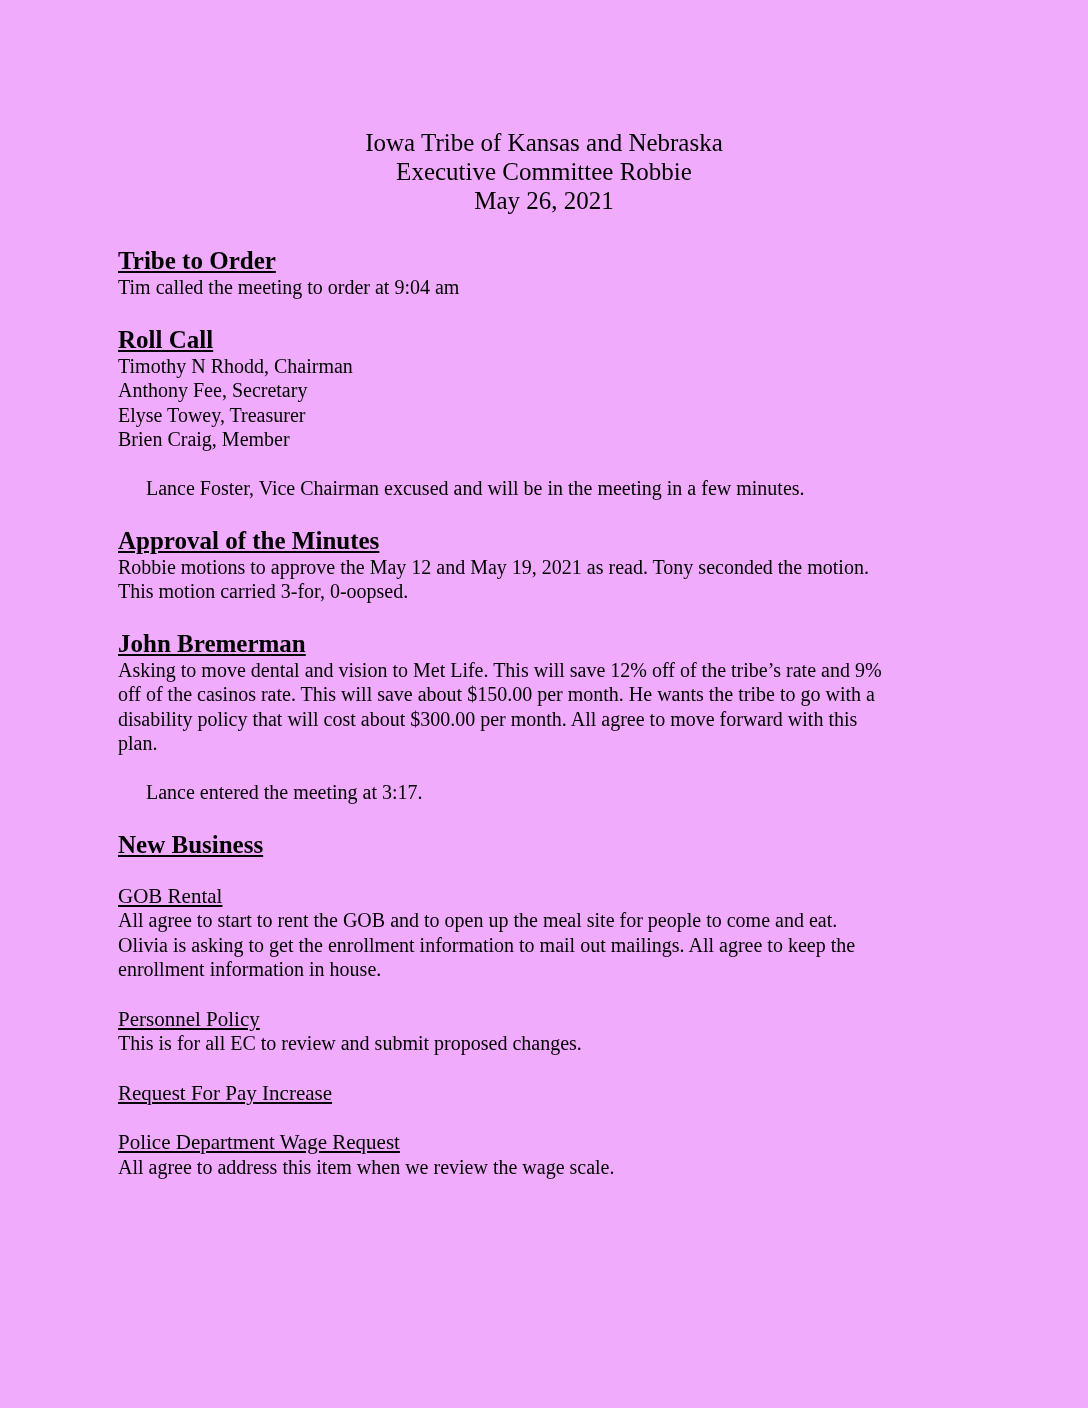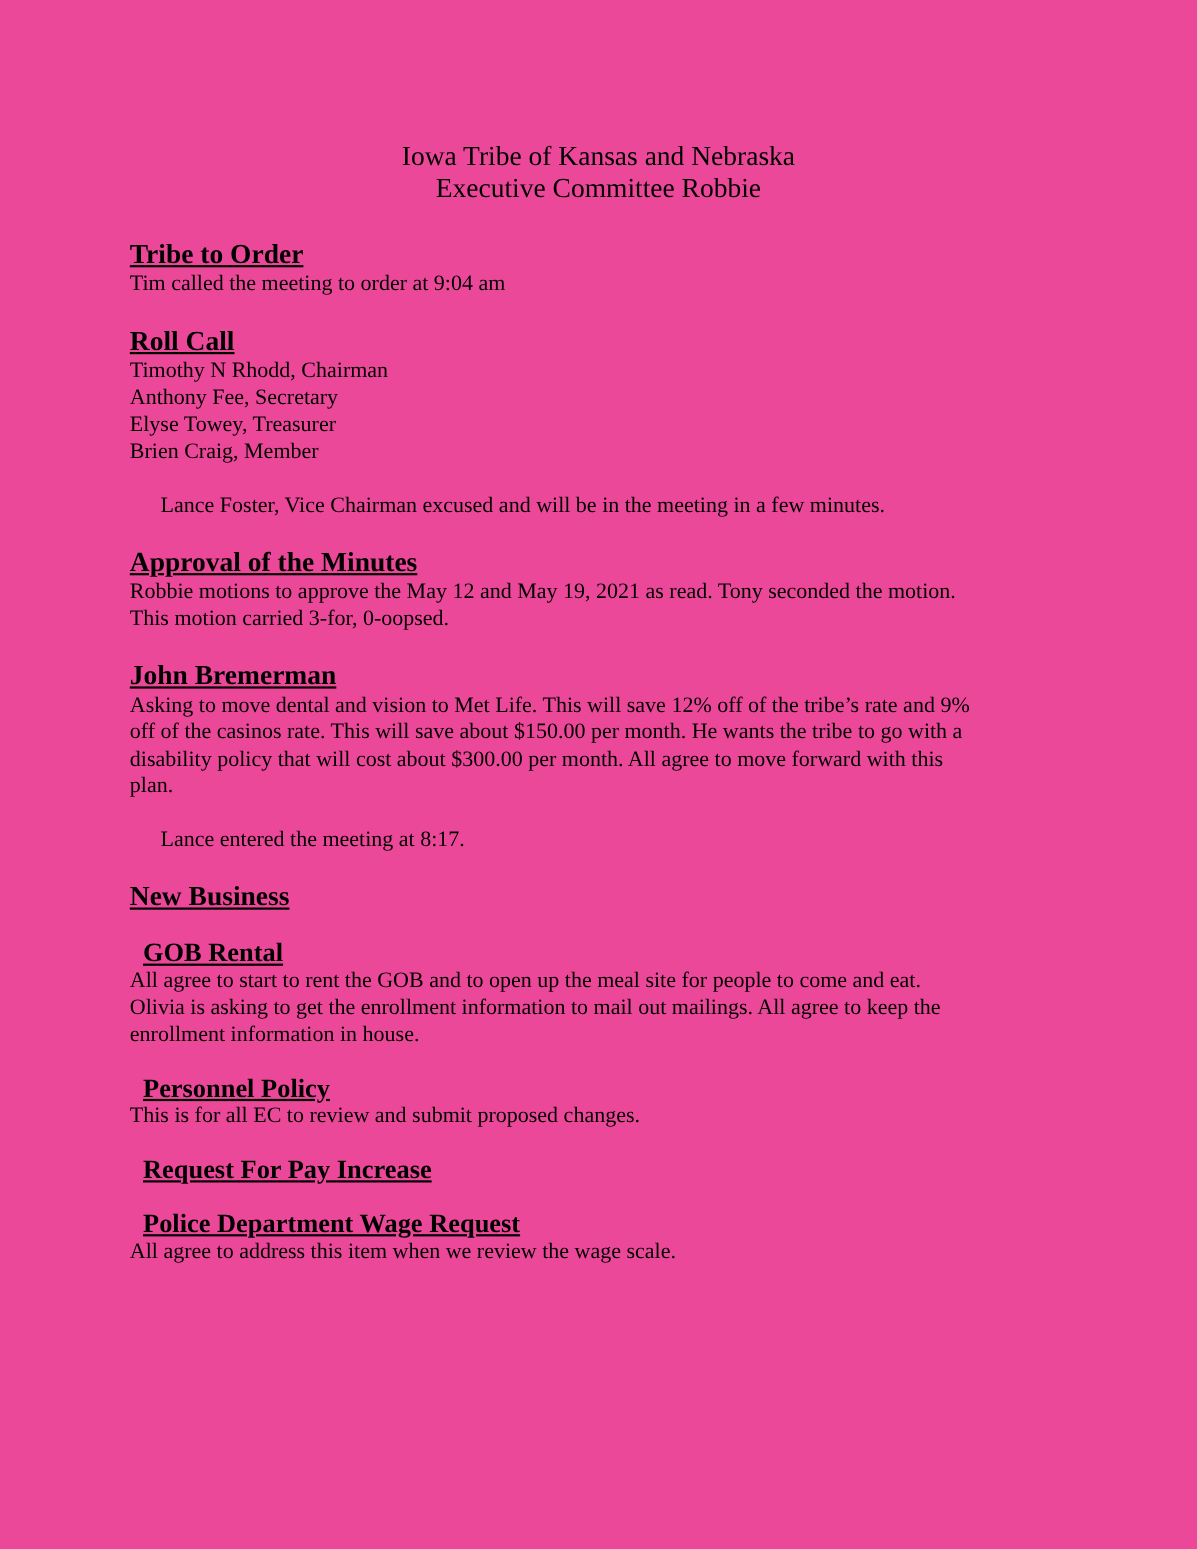--- a/index.html
+++ b/index.html
@@ -2,61 +2,62 @@
 <html><head>
 <meta charset="utf-8">
 <style>
   html, body { margin: 0; padding: 0; background: #ffffff; }
   .page {
     position: relative;
     width: 1088px;
     height: 1408px;
     box-sizing: border-box;
     padding: 128px 118px 0 118px;
-    background: #ec4899;
+    background: #f0abfc;
     color: #000000;
     font-family: "Liberation Serif", serif;
     overflow: hidden;
   }
   .title {
     text-align: center;
     font-size: 25px;
     line-height: 29px;
   }
   h2.major {
     font-size: 25px;
     line-height: 29px;
     font-weight: bold;
     text-decoration: underline;
     margin: 25px 0 0 0;
   }
   h2.major.first { margin-top: 31px; }
   h3.minor {
-    font-size: 24px;
+    font-size: 21px;
     line-height: 24.5px;
-    font-weight: bold;
+    font-weight: normal;
     text-decoration: underline;
-    margin: 25px 0 0 12px;
+    margin: 25px 0 0 0;
   }
   p.body {
     font-size: 20px;
     line-height: 24.5px;
     margin: 0;
     white-space: pre-line;
   }
   p.body.gap { margin-top: 24.5px; margin-left: 28px; }
 </style>
 </head>
 <body>
 
 <div class="page">
 
   <div class="title">
     <div>Iowa Tribe of Kansas and Nebraska</div>
     <div>Executive Committee Robbie</div>
+    <div>May 26, 2021</div>
   </div>
 
   <h2 class="major first">Tribe to Order</h2>
   <p class="body">Tim called the meeting to order at 9:04 am</p>
 
   <h2 class="major">Roll Call</h2>
   <p class="body">Timothy N Rhodd, Chairman
 Anthony Fee, Secretary
 Elyse Towey, Treasurer
 Brien Craig, Member</p>
@@ -64,21 +65,21 @@
 
   <h2 class="major">Approval of the Minutes</h2>
   <p class="body">Robbie motions to approve the May 12 and May 19, 2021 as read. Tony seconded the motion.
 This motion carried 3-for, 0-oopsed.</p>
 
   <h2 class="major">John Bremerman</h2>
   <p class="body">Asking to move dental and vision to Met Life. This will save 12% off of the tribe’s rate and 9%
 off of the casinos rate. This will save about $150.00 per month. He wants the tribe to go with a
 disability policy that will cost about $300.00 per month. All agree to move forward with this
 plan.</p>
-  <p class="body gap">Lance entered the meeting at 8:17.</p>
+  <p class="body gap">Lance entered the meeting at 3:17.</p>
 
   <h2 class="major">New Business</h2>
 
   <h3 class="minor">GOB Rental</h3>
   <p class="body">All agree to start to rent the GOB and to open up the meal site for people to come and eat.</p>
 
   <p class="body">Olivia is asking to get the enrollment information to mail out mailings. All agree to keep the
 enrollment information in house.</p>
 
   <h3 class="minor">Personnel Policy</h3>

